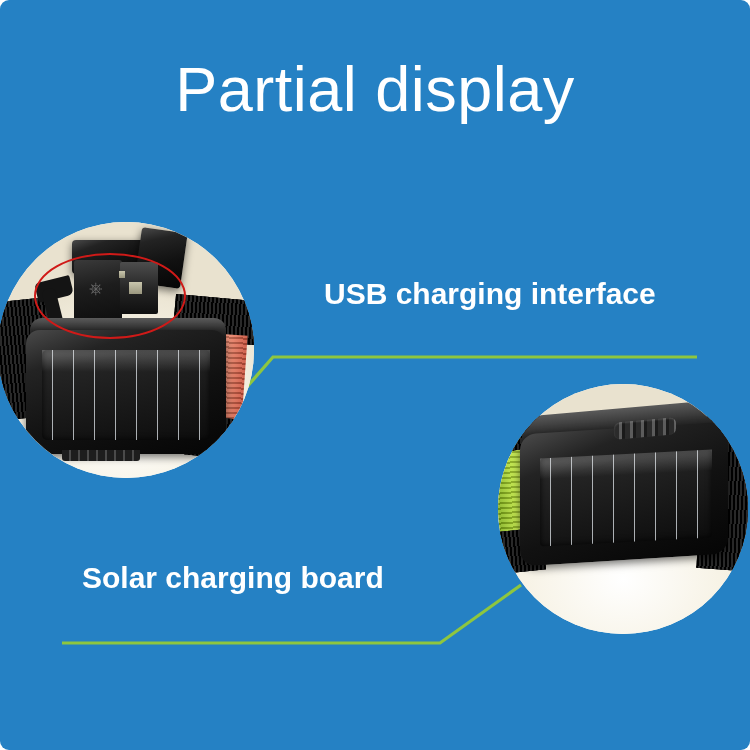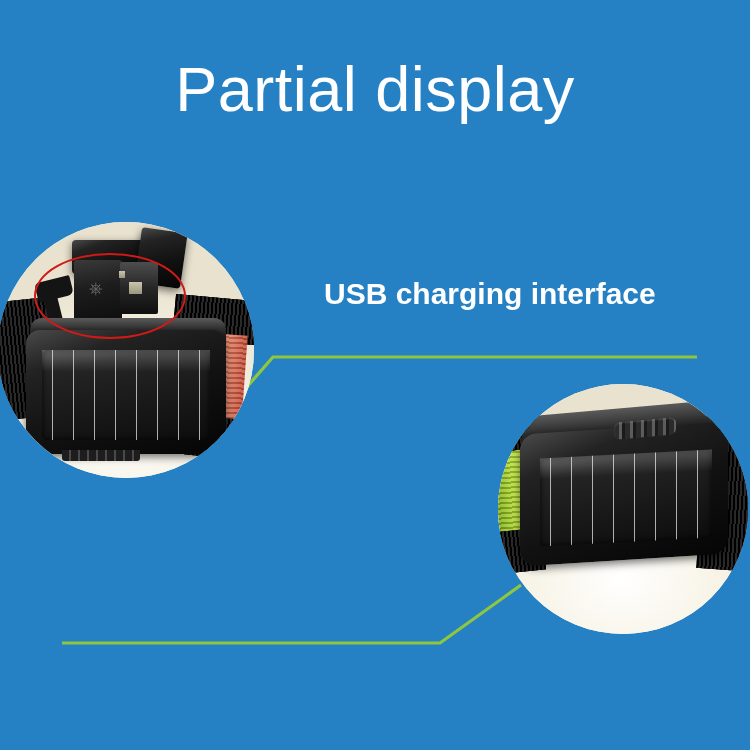--- a/index.html
+++ b/index.html
@@ -13,20 +13,21 @@
     overflow: hidden;
     font-family: "Liberation Sans", sans-serif;
   }
 
   #stage {
     position: relative;
     width: 750px;
     height: 750px;
     background: #2581c4;
     overflow: hidden;
+    border-radius: 9px;
   }
 
   
   .page-title {
     position: absolute;
     left: 0;
     top: 56px;
     width: 750px;
     text-align: center;
     color: #ffffff;
@@ -211,20 +212,21 @@
 
   <div class="page-title">Partial display</div>
 
   <svg class="leaders" viewBox="0 0 750 750">
     <polyline points="232,404 273,357 697,357" fill="none" stroke="#8ec63f" stroke-width="3.2" stroke-linejoin="miter" stroke-linecap="butt"></polyline>
     <polyline points="62,643 440,643 521,585" fill="none" stroke="#8ec63f" stroke-width="3.2" stroke-linejoin="miter" stroke-linecap="butt"></polyline>
   </svg>
 
   <div class="callout-label label-usb">USB charging interface</div>
 
+  <div class="callout-label label-solar">Solar charging board</div>
 
   <div class="photo-circle circle-usb">
     <div class="photo-inner">
       <div class="paper-bg"></div>
 
       <div class="strap strap-black" style="left:-6px; top:78px; width:62px; height:118px; transform:rotate(-6deg);"></div>
 
       <div class="strap strap-black" style="left:176px; top:76px; width:92px; height:44px; transform:rotate(5deg);"></div>
 
       <div class="strap strap-orange" style="left:198px; top:112px; width:48px; height:104px; transform:rotate(4deg);"></div>

